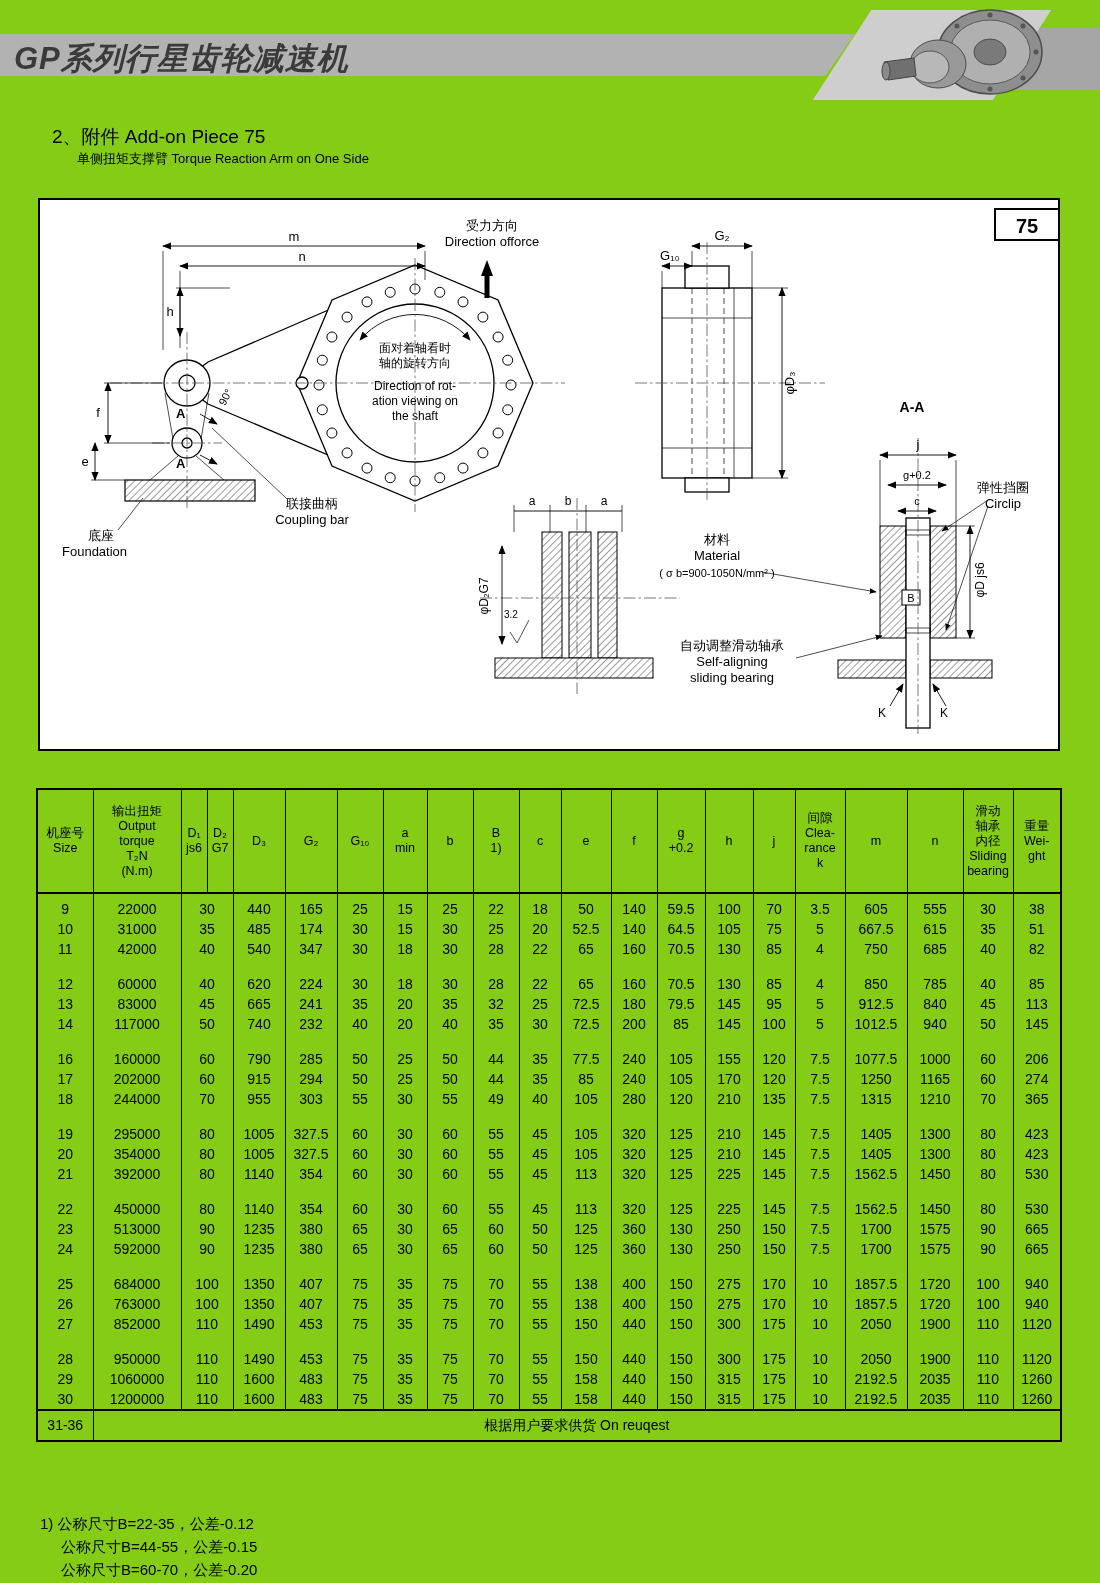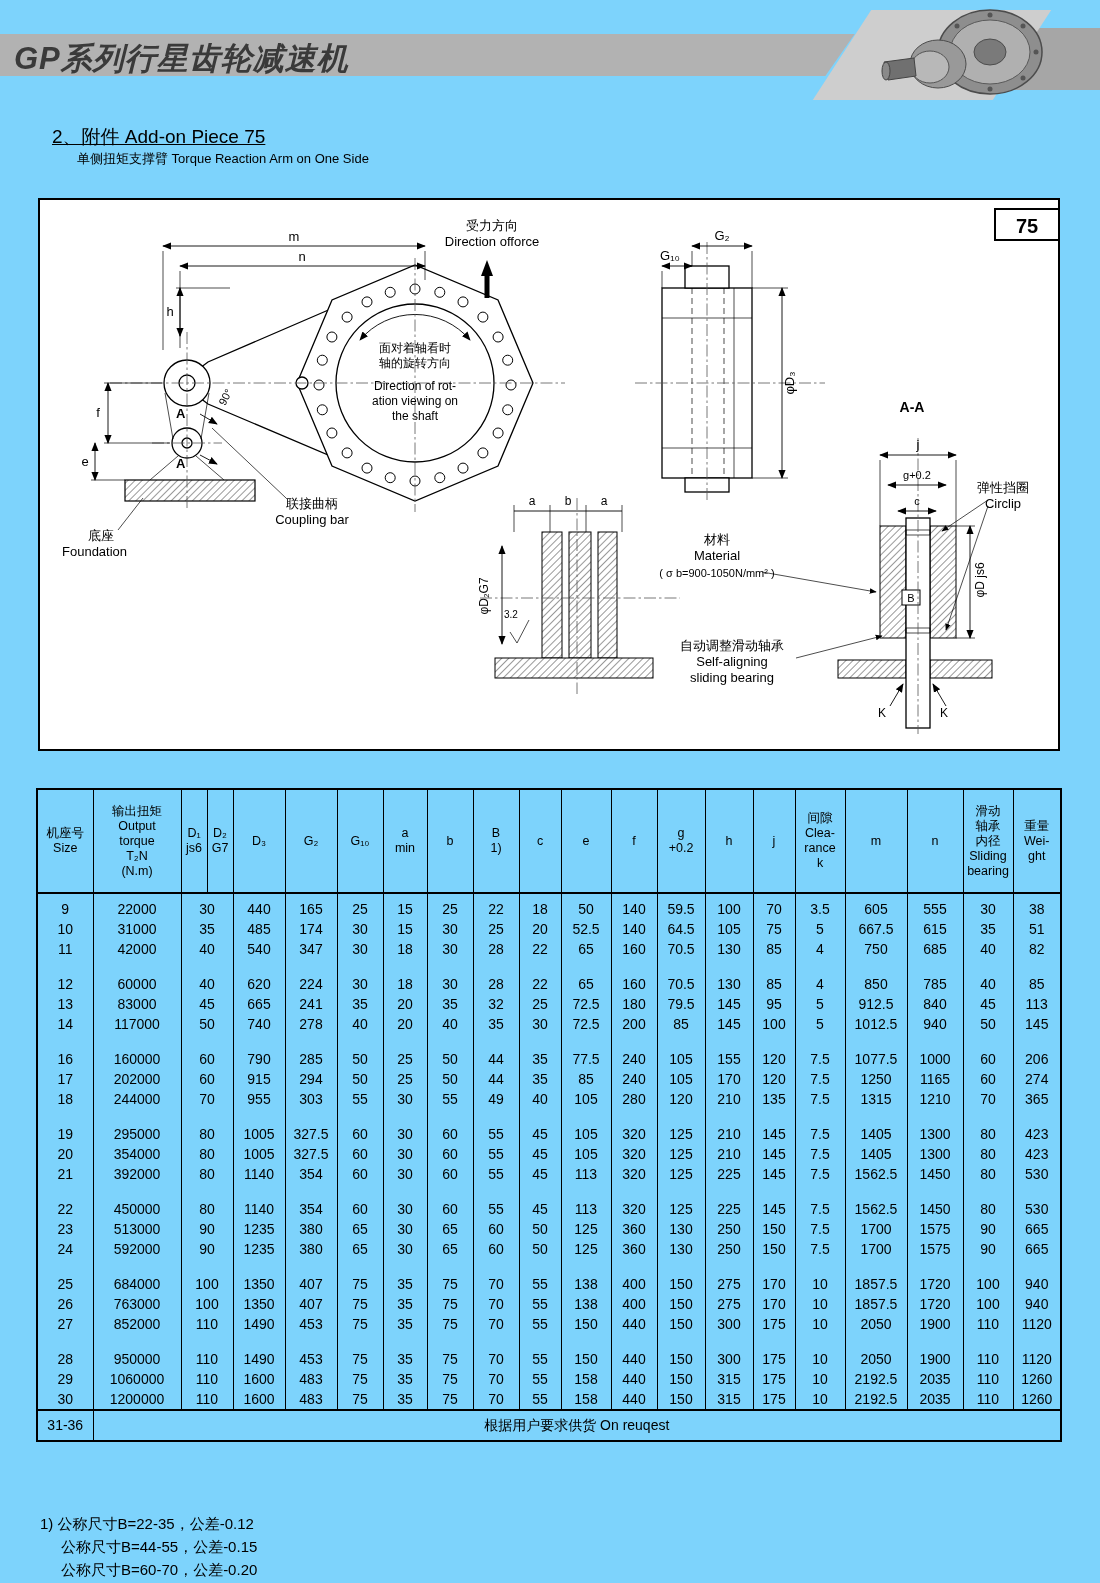--- a/index.html
+++ b/index.html
@@ -1,31 +1,31 @@
 <!DOCTYPE html>
 <html><head>
 <meta charset="utf-8">
 <style>
   html,body { margin:0; padding:0; background:#e8e8e8; }
   .page {
-    position:relative; width:1100px; height:1583px; background:#7dd3fc;
+    position:relative; width:1100px; height:1583px; background:#84cc16;
     margin:0 auto; overflow:hidden;
     font-family:"Liberation Sans","DejaVu Sans",sans-serif; color:#000;
   }
   
   .band { position:absolute; left:-50px; top:34px; width:890px; height:42px;
           background:#b2b2b2; transform:skewX(-35deg); }
   .corner-band { position:absolute; right:-40px; top:28px; width:150px; height:62px;
           background:#a6a6a6; transform:skewX(-35deg); }
   .photo-bg { position:absolute; left:842px; top:10px; width:180px; height:90px;
           background:#cecece; transform:skewX(-33deg); }
   .title { position:absolute; left:14px; top:38px; font-size:31px; font-weight:bold;
           font-style:italic; color:#3a3a3a; letter-spacing:1px; white-space:nowrap; }
   .product { position:absolute; left:840px; top:2px; }
-  .sec-line1 { position:absolute; left:52px; top:124px; font-size:19px;text-decoration:underline; }
+  .sec-line1 { position:absolute; left:52px; top:124px; font-size:19px; }
   .sec-line2 { position:absolute; left:77px; top:150px; font-size:13px; }
 
   
   .draw { position:absolute; left:38px; top:198px; width:1022px; height:553px;
           border:2px solid #000; box-sizing:border-box; background:#fff; }
   .pagenum { position:absolute; top:8px; right:0; width:64px; height:33px;
           border:2px solid #000; border-right:none; background:#fff; font-size:20px;
           font-weight:bold; text-align:center; line-height:33px; box-sizing:border-box; }
   svg.drawing { position:absolute; left:0; top:0; }
   .out  { fill:#fff; stroke:#000; stroke-width:1.3; }
@@ -462,21 +462,21 @@
           <td>912.5</td>
           <td>840</td>
           <td>45</td>
           <td>113</td>
         </tr>
         <tr>
           <td>14</td>
           <td>117000</td>
           <td colspan="2">50</td>
           <td>740</td>
-          <td>278</td>
+          <td>232</td>
           <td>40</td>
           <td>20</td>
           <td>40</td>
           <td>35</td>
           <td>30</td>
           <td>72.5</td>
           <td>200</td>
           <td>85</td>
           <td>145</td>
           <td>100</td>

